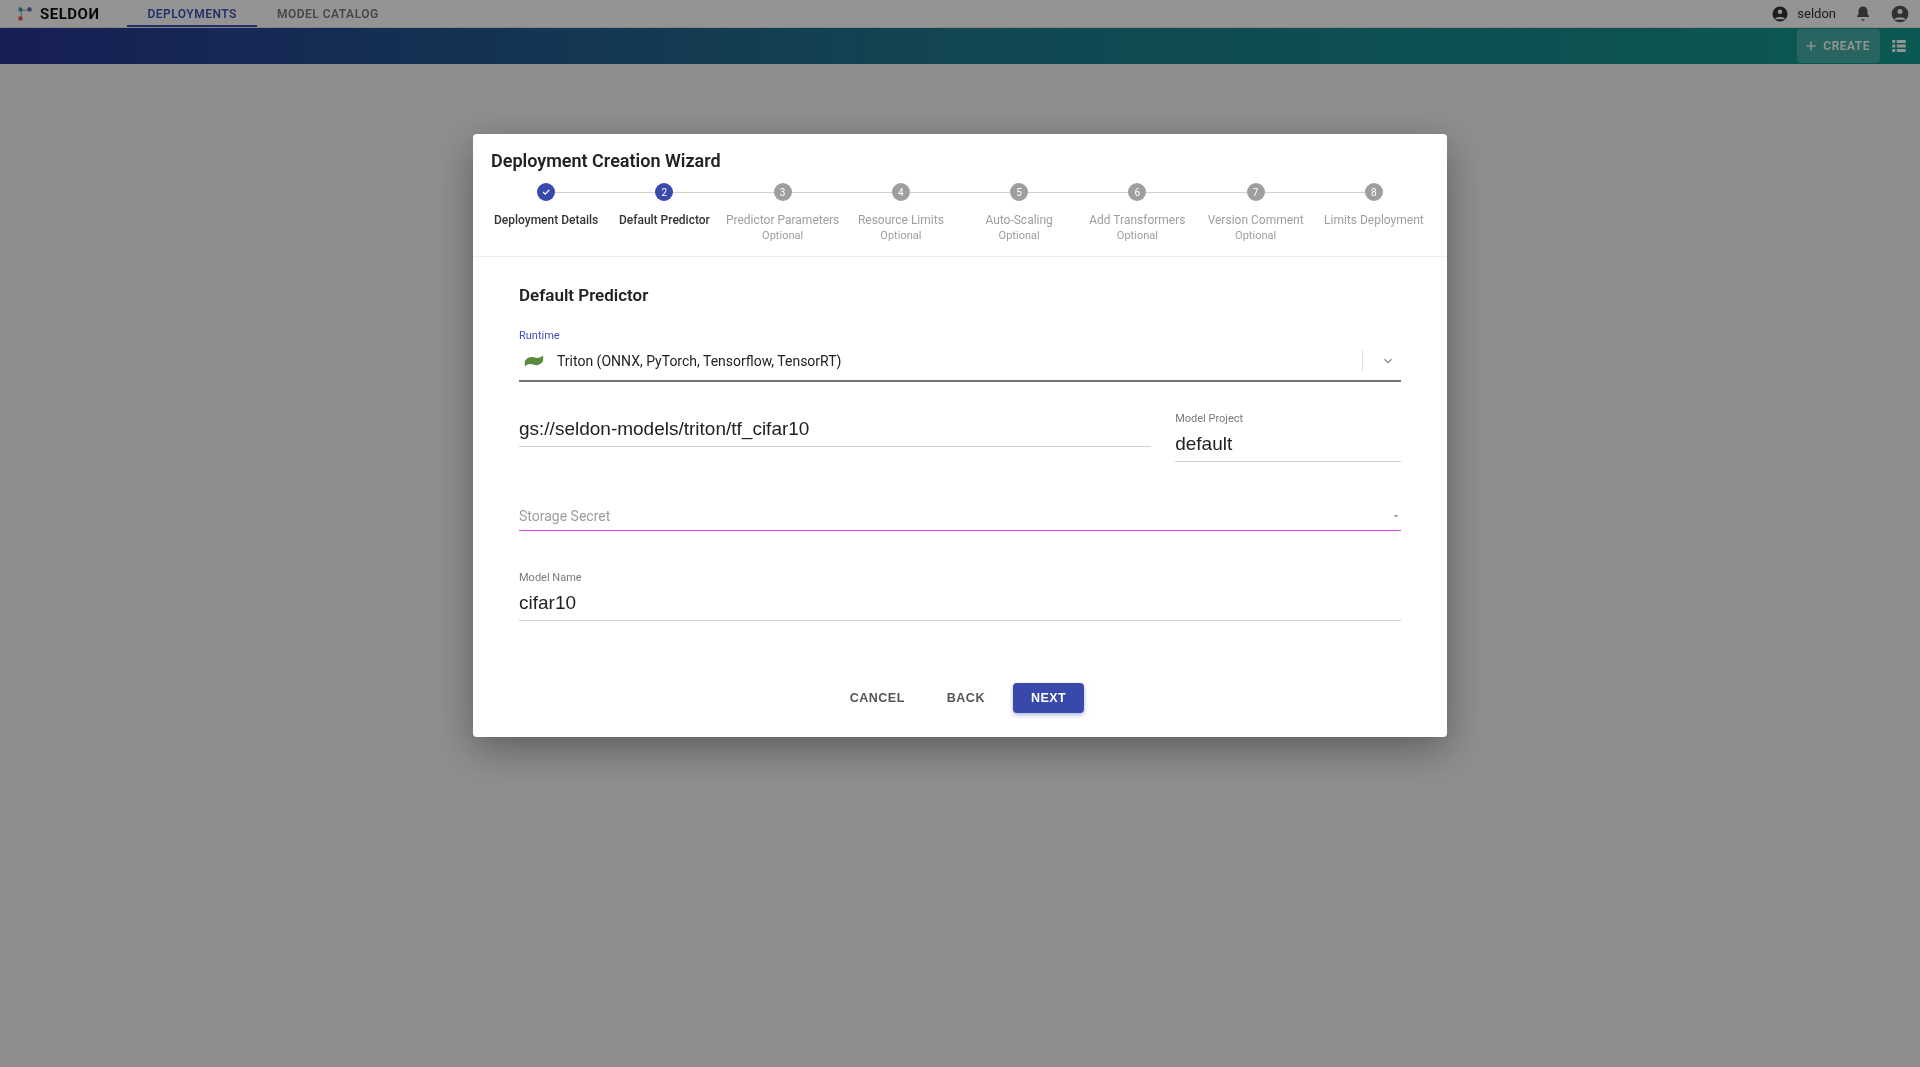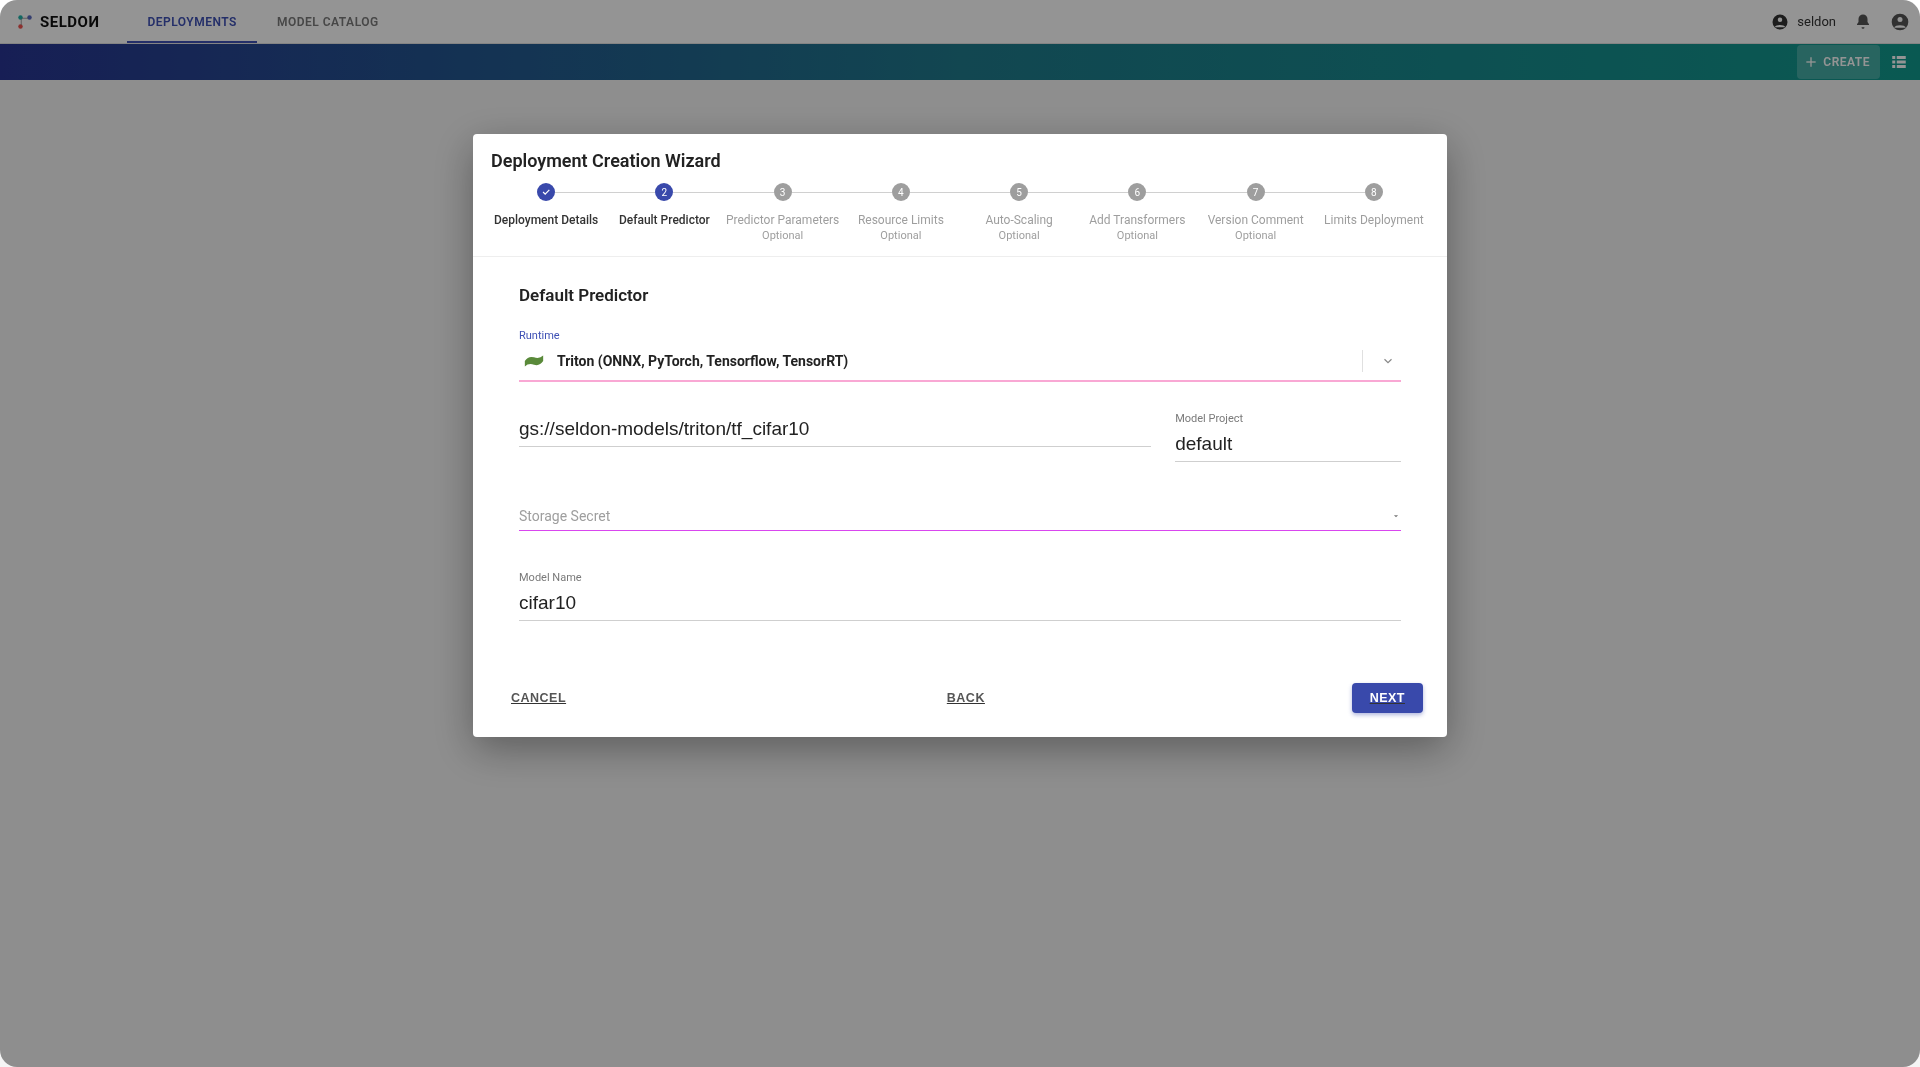--- a/index.html
+++ b/index.html
@@ -6,21 +6,21 @@
   html, body { height: 100%; }
   body {
     font-family: -apple-system, BlinkMacSystemFont, "Segoe UI", Roboto, "Helvetica Neue", Arial, sans-serif;
     background: #f5f5f5;
     color: #333;
     overflow: hidden;
   }
 
   
   .topbar {
-    height: 44px;
+    height: 28px;
     background: #ffffff;
     display: flex;
     align-items: center;
     padding: 0 10px 0 16px;
     border-bottom: 1px solid #e4e4e4;
   }
   .logo {
     display: flex;
     align-items: center;
     gap: 6px;
@@ -116,21 +116,20 @@
 
   
   .overlay {
     position: fixed;
     inset: 0;
     background: rgba(0,0,0,0.42);
     display: flex;
     align-items: flex-start;
     justify-content: center;
     padding-top: 134px;
-    border-radius: 17px;
   }
   .modal {
     width: 974px;
     background: #fff;
     border-radius: 4px;
     box-shadow: 0 12px 40px rgba(0,0,0,0.35);
     display: flex;
     flex-direction: column;
   }
   .modal-header {
@@ -214,24 +213,23 @@
   .field-label.accent { color: #3f51b5; }
   .field {
     margin-bottom: 40px;
   }
   .field.sm-gap { margin-bottom: 30px; }
 
   .runtime-select {
     display: flex;
     align-items: center;
     gap: 12px;
-    border-bottom: 2px solid #f9a8d4;
+    border-bottom: 2px solid #737373;
     padding: 6px 0 8px 4px;
     cursor: pointer;
-    font-weight: bold;
   }
   .runtime-icon {
     width: 22px; height: 16px;
     flex-shrink: 0;
   }
   .runtime-text {
     flex: 1;
     font-size: 14px;
     color: #222;
   }
@@ -267,24 +265,23 @@
   }
   .select-like .placeholder {
     flex: 1;
     font-size: 14px;
     color: #9e9e9e;
   }
 
   
   .modal-footer {
     display: flex;
-    justify-content: space-between;
+    justify-content: center;
     gap: 14px;
     padding: 22px 24px 24px 24px;
-    text-decoration: underline;
   }
   .btn {
     font-size: 12.5px;
     font-weight: 600;
     letter-spacing: 0.5px;
     padding: 8px 14px;
     border-radius: 4px;
     cursor: pointer;
     color: #555;
     background: transparent;

